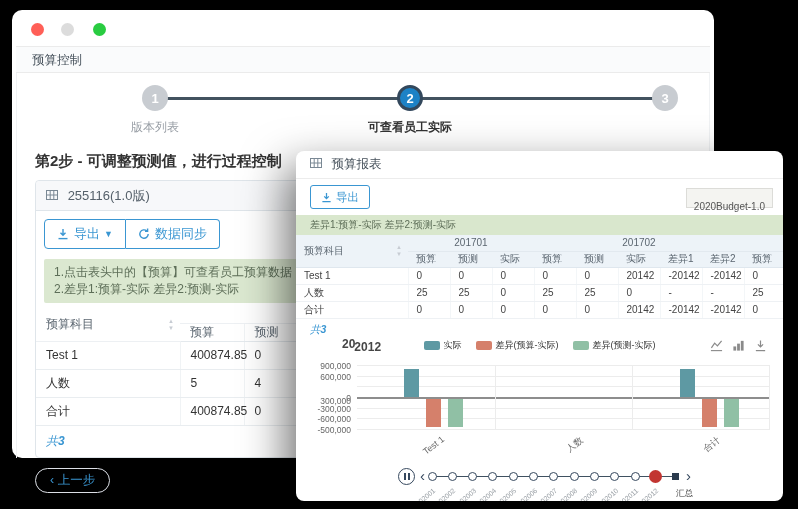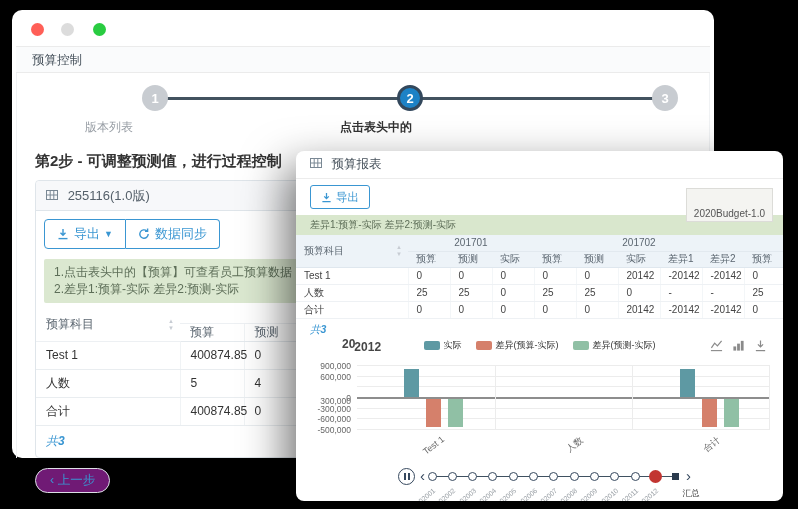--- a/index.html
+++ b/index.html
@@ -21,21 +21,21 @@
     padding-left:16px;font-size:12.5px;color:#45505a}
   .bw-content{position:absolute;left:4px;right:4px;top:63px;bottom:0;
     border-left:1px solid #f0f2f4;border-right:1px solid #f0f2f4}
   
   .stepper{position:relative;height:65px}
   .step-line{position:absolute;top:24px;left:138px;width:510px;height:3px;background:#42525f}
   .step-circle{position:absolute;top:12px;width:26px;height:26px;border-radius:50%;color:#fff;
     font-size:13px;font-weight:bold;display:flex;align-items:center;justify-content:center;
     background:#c8ccd1;cursor:pointer}
   .step-circle.active{background:#1d82c6;border:3px solid #33485c}
-  .step-label{position:absolute;top:46px;width:140px;font-size:12px}
+  .step-label{position:absolute;top:46px;width:140px;text-align:center;font-size:12px}
   .step-label.done{color:#989ea5}
   .step-label.active{color:#333;font-weight:bold}
   .step-label.inactive{color:#bfc4c9}
   .step-heading{margin:14px 0 0 18px;font-size:15px;font-weight:bold;color:#333}
   
   .inner-panel{position:relative;margin:9px 0 0 18px;width:664px;border:1px solid #dfe5ea;border-radius:4px;background:#fff}
   .panel-head{height:30px;line-height:29px;background:#f7f8fa;border-bottom:1px solid #dfe5ea;
     padding-left:10px;font-size:13px;color:#55606a;border-radius:4px 4px 0 0}
   .gicon{display:inline-block;vertical-align:-1px;margin-right:6px;line-height:0}
   .btn-row{margin:8px 0 0 8px;font-size:0}
@@ -55,30 +55,30 @@
   .bt tr.gr th{height:14px;border-bottom:1px solid #edf0f3}
   .bt tr.sr th{height:18px;border-bottom:1px solid #e4e9ed}
   .bt th.subj{position:relative;padding-left:10px;border-bottom:1px solid #e4e9ed}
   .bt td{height:28px;padding-left:10px;color:#333;border-bottom:1px solid #e9edf0}
   .bt td+td,.bt .sr th+th{border-left:1px solid #f0f3f5}
   .sort{position:absolute;right:6px;top:50%;margin-top:-7px;cursor:pointer}
   .sort i{display:block;font-size:6px;line-height:7px;color:#c7ccd3;font-style:normal}
   .total{padding:7px 0 7px 10px;font-size:12px;color:#3a96d2;font-style:italic}
   .total b{font-style:italic}
   .prev{display:inline-block;margin:10px 0 0 18px;height:25px;line-height:23px;padding:0 14px;
-    border:1px solid #dcdfe6;border-radius:13px;color:#3a96d2;font-size:12.5px;background:#701a75;
+    border:1px solid #dcdfe6;border-radius:13px;color:#3a96d2;font-size:12.5px;background:#000000;
     cursor:pointer;font-family:inherit}
   
   .fw-head{height:28px;line-height:27px;border-bottom:1px solid #ececec;padding-left:14px;
     font-size:12.5px;color:#45505a}
   .fw-toolbar{position:relative;height:36px}
   .fw-export{position:absolute;left:14px;top:6px;height:24px;padding:0 10px;border:1px solid #3a96d2;
     color:#3a96d2;border-radius:3px;font-size:11.5px;background:#fff;cursor:pointer;font-family:inherit}
   .fw-export .bicon{margin-right:4px}
-  .fw-version{position:absolute;right:10px;top:9px;height:19px;line-height:17px;padding:16px 7px;
+  .fw-version{position:absolute;right:10px;top:9px;height:19px;line-height:17px;padding:9px 7px;
     background:#f4f4f1;border:1px solid #dcdcd8;font-size:10px;color:#555;cursor:pointer}
   .fw-notice{height:20px;line-height:20px;background:#d9e7cd;font-size:10px;color:#5d6e58;padding-left:14px}
   .ft{width:490px;font-size:10px}
   .ft th{font-weight:normal;color:#5b6670;text-align:left;height:16px;padding:0 0 0 8px;background:#edf3f8}
   .ft th.grp{text-align:center;padding:0;border-bottom:1px solid #e2e9ef}
   .ft th.subj{position:relative;border-bottom:1px solid #dfe7ee}
   .ft tr.sr th{border-bottom:1px solid #dfe7ee}
   .ft td{height:17px;padding:0 0 0 8px;color:#444;border-bottom:1px solid #eef1f4}
   .ft td+td{border-left:1px solid #f3f6f8}
   .fw-total{padding:4px 0 4px 14px;font-size:10.5px}
@@ -110,41 +110,41 @@
   .tl-arrow{position:absolute;top:1px;font-size:15px;color:#36485e;cursor:pointer;line-height:20px}
   .tl-arrow.left{left:124px}
   .tl-arrow.right{left:390px}
   .tl-line{position:absolute;left:136px;width:245px;top:10.5px;height:1.5px;background:#3f5161}
   .tl-dot{position:absolute;top:7px;width:9px;height:9px;border-radius:50%;background:#fff;
     border:1.5px solid #36485e;cursor:pointer}
   .tl-dot.red{top:5px;width:13px;height:13px;background:#c23531;border:none}
   .tl-square{position:absolute;top:8px;width:7px;height:7px;background:#2b3b4e;cursor:pointer}
   .tl-lab{position:absolute;top:22px;width:40px;margin-left:-40px;text-align:right;font-size:7px;
     color:#9aa0a6;transform:rotate(-40deg);transform-origin:right top;white-space:nowrap}
-  .tl-lab.sum{transform:none;margin-left:-6px;width:30px;text-align:right;font-size:8.5px;color:#333;top:23px}
+  .tl-lab.sum{transform:none;margin-left:-6px;width:30px;text-align:center;font-size:8.5px;color:#333;top:23px}
 </style>
 </head>
 <body>
 
 <div class="stage">
 
   <section class="win back">
     <div class="titlebar">
       <span class="tl tl-red"></span>
       <span class="tl tl-gray"></span>
       <span class="tl tl-green"></span>
     </div>
     <div class="page-title">预算控制</div>
     <div class="bw-content">
       <div class="stepper" id="stepper">
           <div class="step-line"></div>
           <div class="step-circle done" style="left: 125px;">1</div>
           <div class="step-label done" style="left: 68px;">版本列表</div>
           <div class="step-circle active" style="left: 380px;">2</div>
-          <div class="step-label active" style="left: 323px;">点击表头中的</div>
+          <div class="step-label active" style="left: 323px;">可查看员工实际</div>
           <div class="step-circle inactive" style="left: 635px;">3</div>
         </div>
       <div class="step-heading">第2步 - 可调整预测值，进行过程控制</div>
       <div class="inner-panel">
         <div class="panel-head">
           <span class="gicon"><svg width="12" height="12" viewBox="0 0 12 12">
                 <rect x="0.5" y="1.5" width="11" height="9" fill="none" stroke="#7a8894" stroke-width="1"></rect>
                 <line x1="4.2" y1="1.5" x2="4.2" y2="10.5" stroke="#7a8894"></line>
                 <line x1="7.8" y1="1.5" x2="7.8" y2="10.5" stroke="#7a8894"></line>
                 <line x1="0.5" y1="6" x2="11.5" y2="6" stroke="#7a8894"></line>

